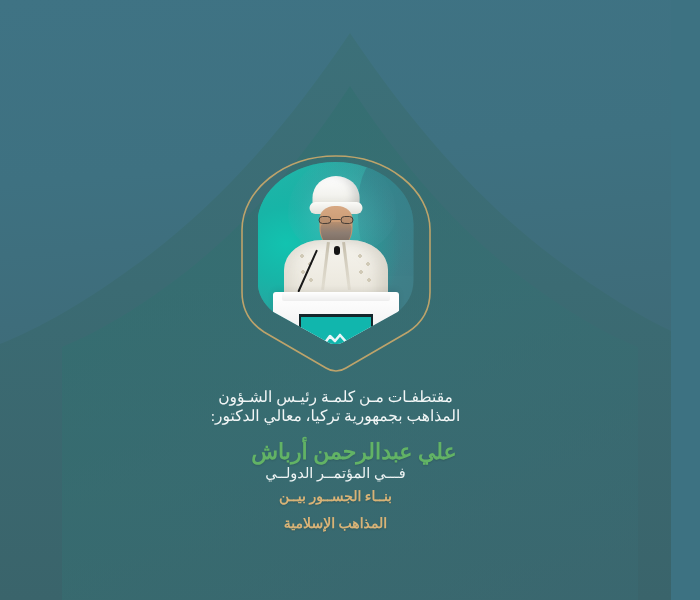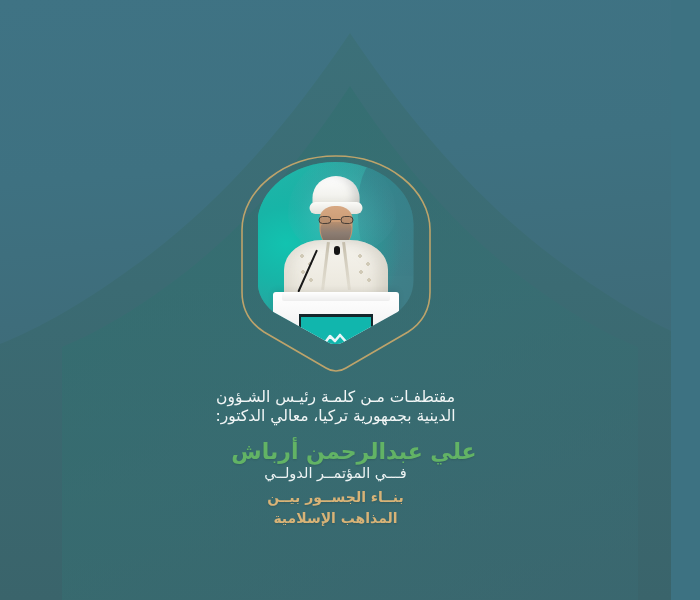--- a/index.html
+++ b/index.html
@@ -7,20 +7,21 @@
   body {
     font-family:"DejaVu Sans","Liberation Sans",sans-serif;
     background:#3d7282;
     overflow:hidden;
   }
   #poster {
     position:relative;
     width:671px; height:600px;
     overflow:hidden;
     background:linear-gradient(175deg,#3f7384 0%,#3e7181 28%,#3e6b78 60%,#3c666f 100%);
+    font-family:Liberation Serif, serif;
   }
 
   
   .arch-layer {
     position:absolute; left:0; top:0;
     width:700px; height:600px;
   }
   .arch-layer svg { display:block; width:700px; height:600px; }
 
   
@@ -200,21 +201,21 @@
     font-size:14.5px;
     font-weight:400;
   }
   .title-gold {
     color:#d8b377;
     font-size:14px;
     font-weight:700;
     margin-top:7px;
     text-shadow:0 1px 2px rgba(0,0,0,0.14);
   }
-  .title-gold.g2 { margin-top:5px; }
+  .title-gold.g2 { margin-top:11px; }
 </style>
 </head>
 <body>
 
 <div id="poster">
 
   <div class="arch-layer">
     <svg viewBox="0 0 700 600" xmlns="http://www.w3.org/2000/svg" aria-hidden="true">
       <defs>
         <linearGradient id="archGrad" x1="0" y1="0" x2="0" y2="1">
@@ -287,20 +288,20 @@
           <svg class="podium-logo" viewBox="0 0 26 12" aria-hidden="true">
             <path d="M1 11 L7 3 L12 8 L17 2 L25 11" fill="none" stroke="#eaf6f8" stroke-width="2.6" stroke-linejoin="round" stroke-linecap="round"></path>
           </svg>
         </div>
       </div>
     </div>
   </div>
 
   <div class="text-block">
     <span class="line intro l1">مقتطفـات مـن كلمـة رئيـس الشـؤون</span>
-    <span class="line intro l2">الدينية بجمهورية تركيا، معالي الدكتور:</span>
+    <span class="line intro l2">المذاهب بجمهورية تركيا، معالي الدكتور:</span>
     <span class="line name">علي عبدالرحمن أرباش</span>
     <span class="line conf">فـــي المؤتمــر الدولــي</span>
     <span class="line title-gold g1">بنــاء الجســور بيــن</span>
     <span class="line title-gold g2">المذاهب الإسلامية</span>
   </div>
 
 </div>
 
 </body></html>

